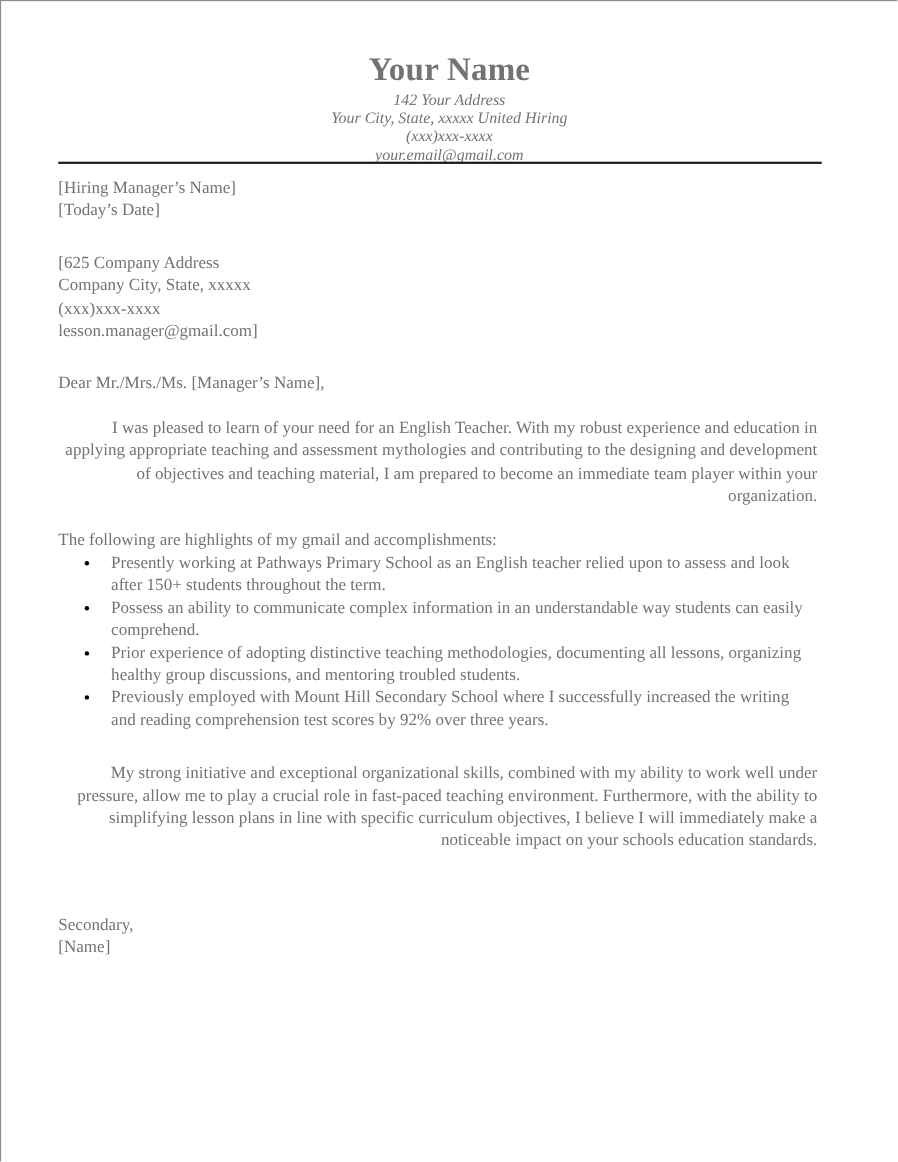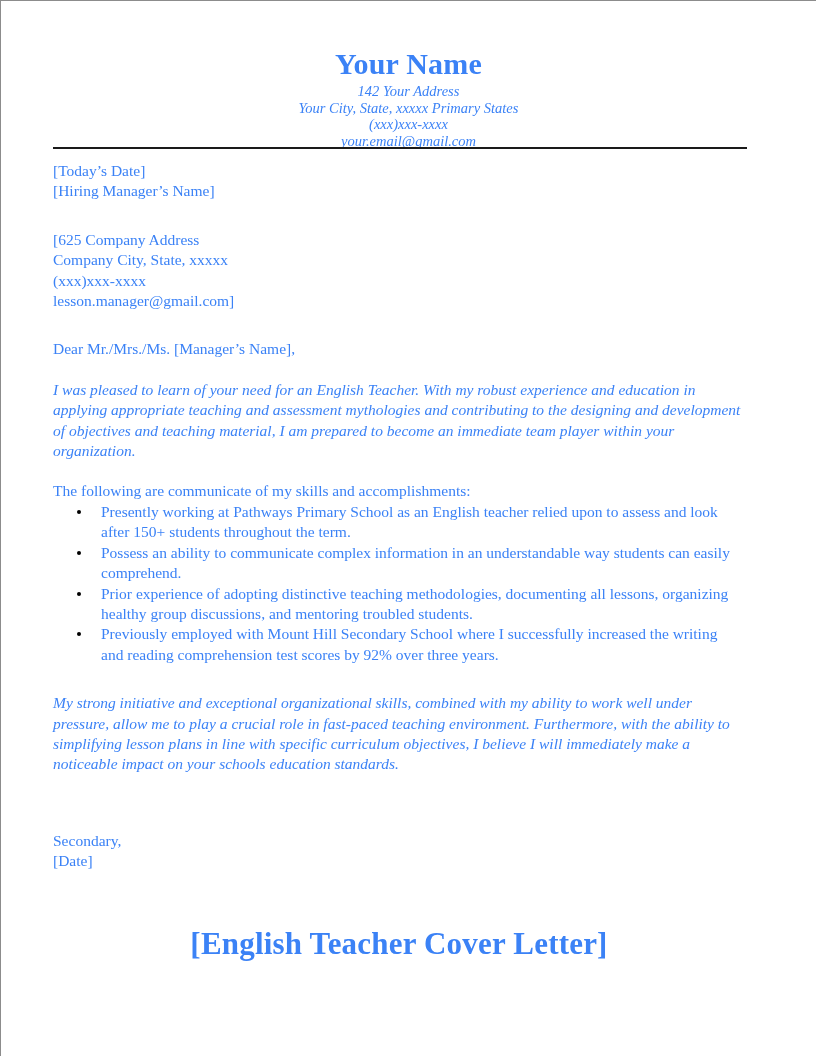--- a/index.html
+++ b/index.html
@@ -10,21 +10,21 @@
   .page {
     position: relative;
     width: 816px;
     height: 1056px;
     background: #ffffff;
     box-sizing: border-box;
     border-top: 1px solid #8c8c8c;
     border-left: 1px solid #8c8c8c;
     overflow: hidden;
     font-family: "Liberation Serif", "DejaVu Serif", serif;
-    color: #3b82f6;
+    color: #737373;
   }
 
   
   .letterhead {
     padding-top: 46px;
     text-align: center;
   }
   .letterhead-name {
     font-family: "Liberation Serif", "DejaVu Serif", serif;
     font-weight: bold;
@@ -66,22 +66,21 @@
   }
 
   .block {
     margin: 0 0 0 0;
   }
   .gap-lg { height: 28px; }
   .gap-md { height: 20px; }
 
   .para {
     margin: 0;
-    text-align: left;
-    font-style: italic;
+    text-align: right;
   }
 
   
   ul.bullets {
     list-style: none;
     margin: 0;
     padding: 0;
   }
   ul.bullets li {
     position: relative;
@@ -112,32 +111,32 @@
   }
 </style>
 </head>
 <body>
 
 <div class="page">
 
   <div class="letterhead">
     <div class="letterhead-name">Your Name</div>
     <div class="letterhead-line">142 Your Address</div>
-    <div class="letterhead-line">Your City, State, xxxxx Primary States</div>
+    <div class="letterhead-line">Your City, State, xxxxx United Hiring</div>
     <div class="letterhead-line">(xxx)xxx-xxxx</div>
     <div class="letterhead-line">your.email@gmail.com</div>
   </div>
 
   <div class="rule"></div>
 
   <div class="letter-body">
 
     <div class="block">
+      <p class="line">[Hiring Manager’s Name]</p>
       <p class="line">[Today’s Date]</p>
-      <p class="line">[Hiring Manager’s Name]</p>
     </div>
 
     <div class="gap-lg"></div>
 
     <div class="block">
       <p class="line">[625 Company Address</p>
       <p class="line">Company City, State, xxxxx</p>
       <p class="line">(xxx)xxx-xxxx</p>
       <p class="line">lesson.manager@gmail.com]</p>
     </div>
@@ -145,21 +144,21 @@
     <div class="gap-lg"></div>
 
     <p class="line">Dear Mr./Mrs./Ms. [Manager’s Name],</p>
 
     <div class="gap-md"></div>
 
     <p class="para">I was pleased to learn of your need for an English Teacher. With my robust experience and education in applying appropriate teaching and assessment mythologies and contributing to the designing and development of objectives and teaching material, I am prepared to become an immediate team player within your organization.</p>
 
     <div class="gap-md"></div>
 
-    <p class="line">The following are communicate of my skills and accomplishments:</p>
+    <p class="line">The following are highlights of my gmail and accomplishments:</p>
 
     <ul class="bullets">
       <li>
         <span class="dot"></span>
         <span>Presently working at Pathways Primary School as an English teacher relied upon to assess and look after 150+ students throughout the term.</span>
       </li>
       <li>
         <span class="dot"></span>
         <span>Possess an ability to communicate complex information in an understandable way students can easily comprehend.</span>
       </li>
@@ -177,20 +176,19 @@
 
     <p class="para">My strong initiative and exceptional organizational skills, combined with my ability to work well under pressure, allow me to play a crucial role in fast-paced teaching environment. Furthermore, with the ability to simplifying lesson plans in line with specific curriculum objectives, I believe I will immediately make a noticeable impact on your schools education standards.</p>
 
     <div class="gap-lg"></div>
 
 
     <div class="gap-lg"></div>
 
     <div class="block">
       <p class="line">Secondary,</p>
-      <p class="line">[Date]</p>
+      <p class="line">[Name]</p>
     </div>
 
   </div>
 
-  <div class="doc-title">[English Teacher Cover Letter]</div>
 
 </div>
 
 </body></html>

